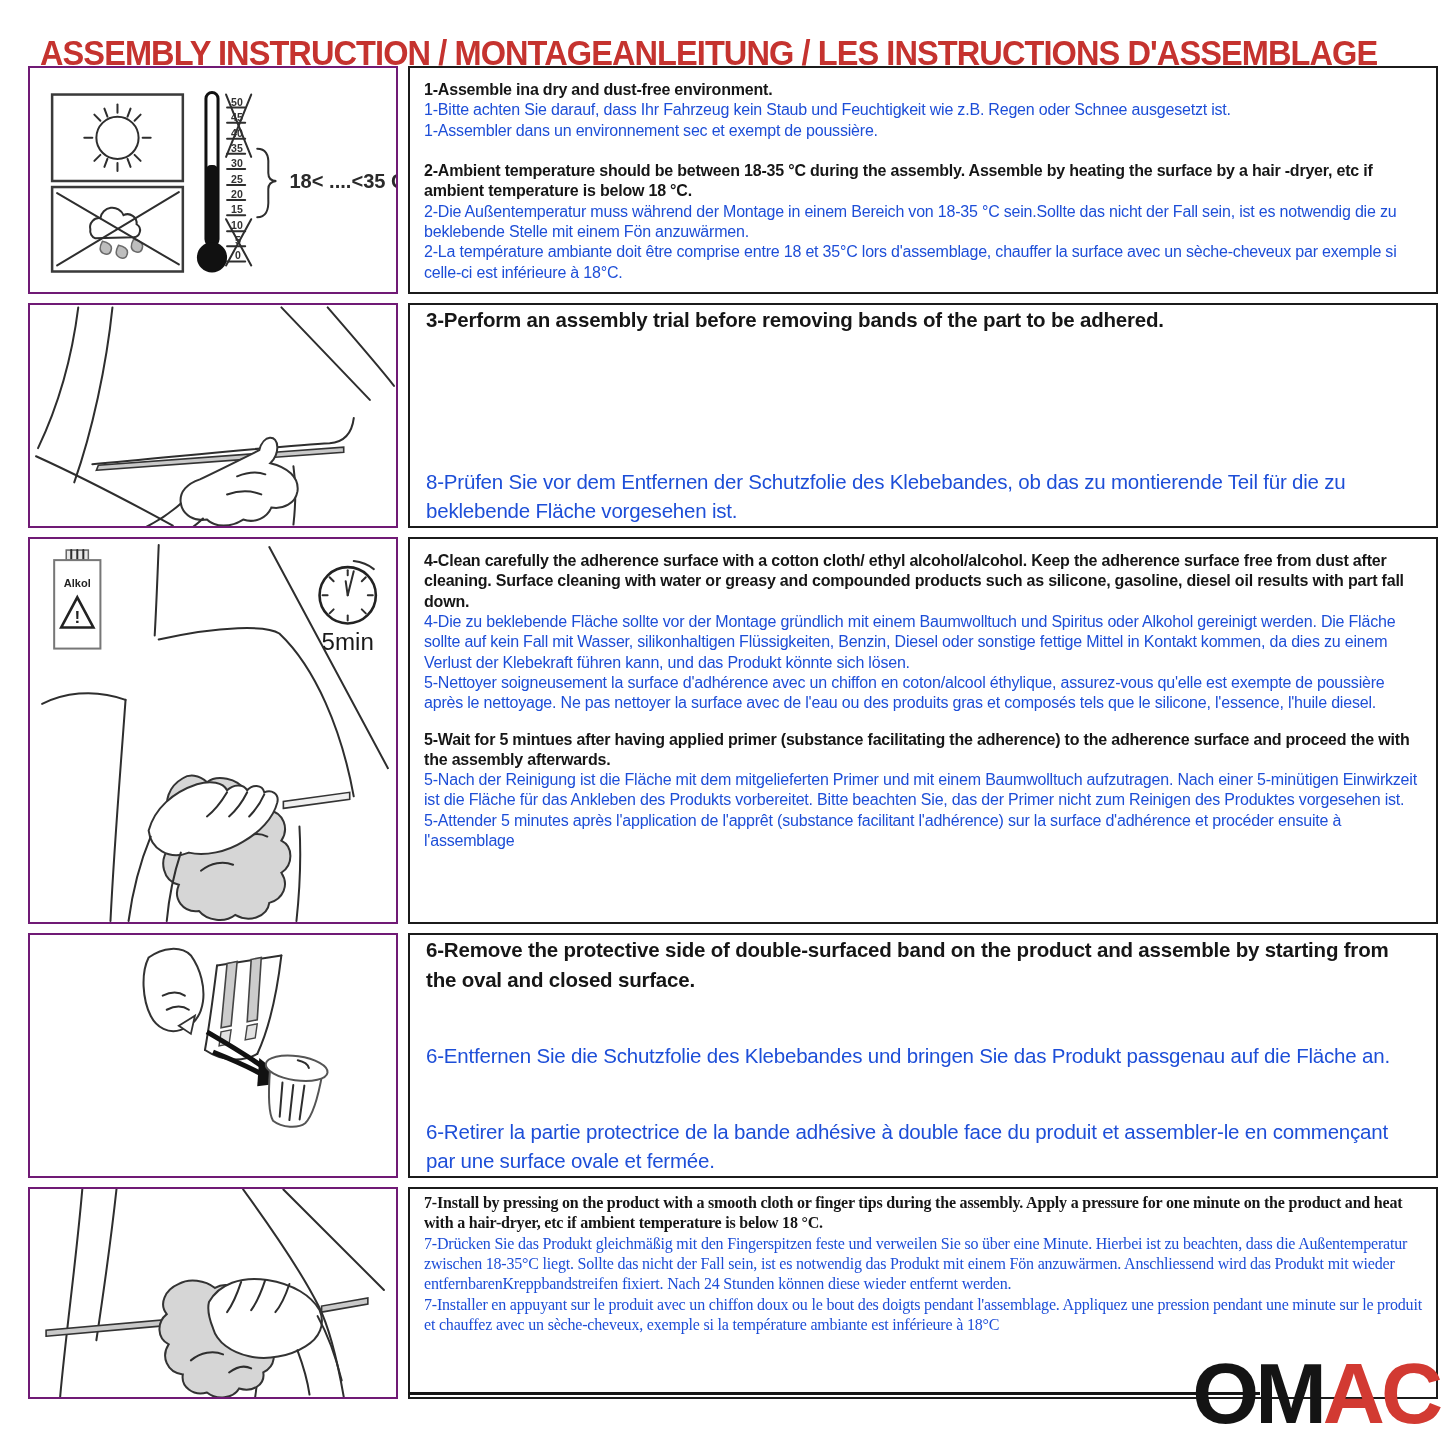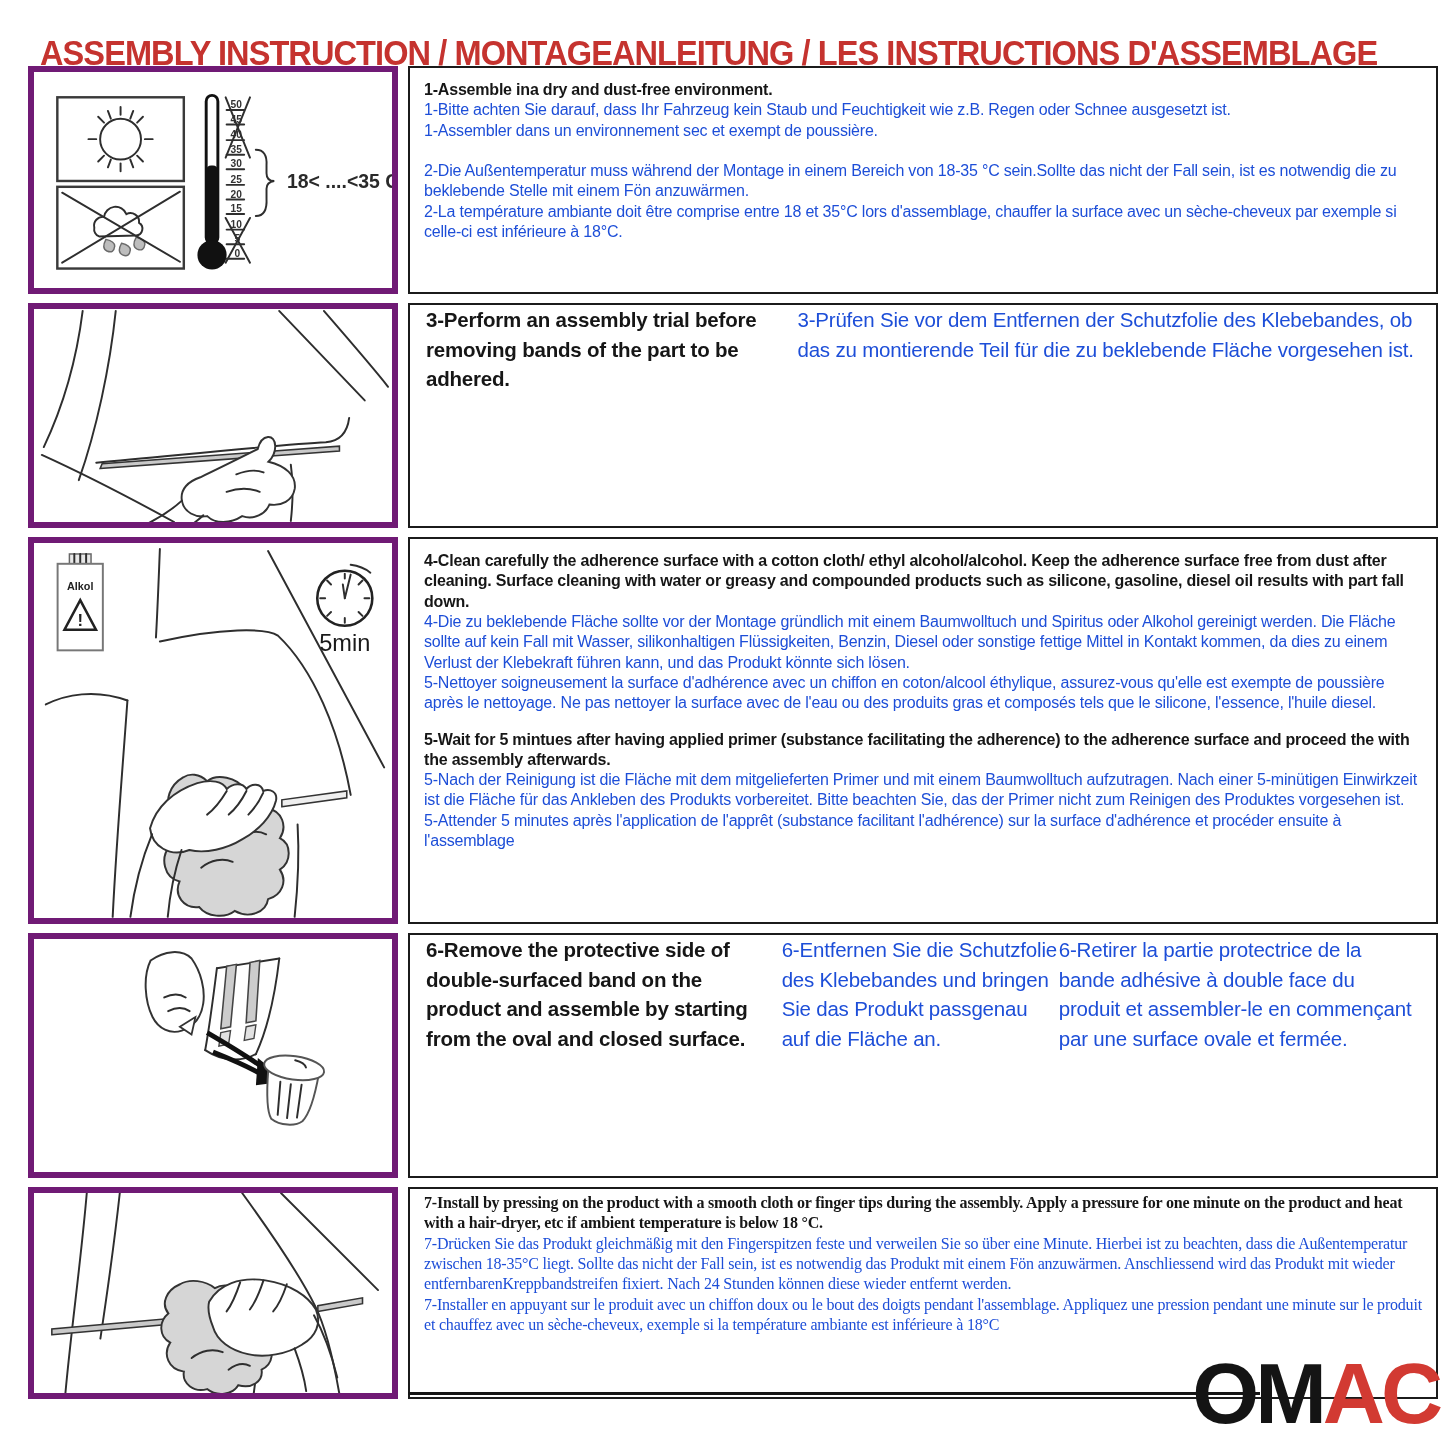--- a/index.html
+++ b/index.html
@@ -4,27 +4,27 @@
 <style>
   html,body{margin:0;padding:0;background:#ffffff;}
   body{width:1445px;height:1445px;position:relative;font-family:"Liberation Sans",sans-serif;color:#1d1d1d;overflow:hidden;}
   .page-title{
     position:absolute;top:10px;left:40px;
     font-size:35px;font-weight:bold;letter-spacing:-1px;white-space:nowrap;
     color:#c5332f;transform:scaleX(.93);transform-origin:left center;
   }
   .rows{position:absolute;top:66px;left:0;width:1445px;}
   .row{display:flex;gap:10px;margin:0 7px 9px 28px;}
-  .illus{flex:0 0 370px;border:6px solid #701a75;background:#fff;box-sizing:border-box;overflow:hidden;}
+  .illus{flex:0 0 370px;border:2px solid #701a75;background:#fff;box-sizing:border-box;overflow:hidden;}
   .illus svg{display:block;width:100%;height:100%;}
   .txt{flex:1;border:2px solid #1b1b1b;box-sizing:border-box;overflow:hidden;background:#fff;}
   .r1{height:228px}.r2{height:225px}.r3{height:387px}.r4{height:245px}.r5{height:212px}
   .pad-sm{padding:12px 14px;}
   .pad-xs{padding:4px 14px;font-family:Liberation Serif, serif;}
-  .center{display:flex;flex-direction:row;justify-content:space-between;padding:0 16px;}
+  .center{display:flex;flex-direction:column;justify-content:space-between;padding:0 16px;}
   .txt p{margin:0;}
   .small p{font-size:16px;line-height:1.27;letter-spacing:-.2px;}
   .big p{font-size:20.5px;line-height:1.45;letter-spacing:-.2px;}
   .en{font-weight:bold;color:#161616;}
   .de,.fr{font-weight:400;color:#1d4ed8;}
   .block-gap{height:20px;}
   .gap-sm{height:16px;}
   line,path.ln{stroke:#2e2e2e;stroke-width:2;fill:none;stroke-linecap:round;}
   .footer-line{position:absolute;left:408px;top:1392px;width:852px;height:3px;background:#151515;}
   .logo{position:absolute;right:6px;top:1350px;font-size:86px;font-weight:bold;letter-spacing:-4px;line-height:1;}
@@ -110,20 +110,21 @@
           <path class="ln" stroke-width="2.2" d="M226,80 Q238,80 237,96 L237,104 Q237,112 245,112 Q237,113 237,120 L237,130 Q238,148 226,148"></path>
         </g>
         <text x="258" y="119" font-size="20" font-weight="600" fill="#2a2a2a">18&lt; ....&lt;35 C</text>
       </svg>
     </div>
     <div class="txt small pad-sm">
       <p class="en">1-Assemble ina dry and dust-free environment.</p>
       <p class="de">1-Bitte achten Sie darauf, dass Ihr Fahrzeug kein Staub und Feuchtigkeit wie z.B. Regen oder Schnee ausgesetzt ist.</p>
       <p class="fr">1-Assembler dans un environnement sec et exempt de poussière.</p>
       <div class="block-gap"></div>
+      <p class="en">2-Ambient temperature should be between 18-35 °C  during the assembly. Assemble by heating the surface by a hair -dryer, etc if ambient temperature is below 18 °C.</p>
       <p class="de">2-Die Außentemperatur muss während der Montage in einem Bereich von 18-35 °C  sein.Sollte das nicht der Fall sein, ist es notwendig die zu beklebende Stelle mit einem Fön anzuwärmen.</p>
       <p class="fr">2-La température ambiante doit être comprise entre 18 et 35°C lors d'assemblage, chauffer la surface avec un sèche-cheveux par exemple si celle-ci est inférieure à 18°C.</p>
     </div>
   </section>
 
   <section class="row r2">
     <div class="illus">
       <svg viewBox="0 0 364 219">
         <g>
           <path class="ln" d="M48,2 C42,50 28,100 8,142"></path>
@@ -143,21 +144,21 @@
                    C188,164 212,152 228,144 Z" fill="#ffffff" stroke="#333" stroke-width="2"></path>
           <path class="ln" stroke-width="1.6" d="M206,170 C216,166 226,165 234,168"></path>
           <path class="ln" stroke-width="1.6" d="M196,188 C208,184 220,184 230,188"></path>
           <path class="ln" stroke-width="1.6" d="M150,197 C140,206 128,214 116,220"></path>
           <path class="ln" stroke-width="1.6" d="M172,212 C166,218 160,222 154,226"></path>
         </g>
       </svg>
     </div>
     <div class="txt big center">
       <p class="en">3-Perform an assembly trial before removing bands of the part to be adhered.</p>
-      <p class="de">3-Prüfen Sie vor dem Entfernen der Schutzfolie des Klebebandes, ob das zu montierende Teil für die zu beklebende Fläche vorgesehen ist.</p>
+      <p class="de">8-Prüfen Sie vor dem Entfernen der Schutzfolie des Klebebandes, ob das zu montierende Teil für die zu beklebende Fläche vorgesehen ist.</p>
     </div>
   </section>
 
   <section class="row r3">
     <div class="illus">
       <svg viewBox="0 0 364 381">
         <g>
           <rect x="36" y="11" width="22" height="10" fill="#e8e8e8" stroke="#666" stroke-width="1.5"></rect>
           <line x1="41" y1="11" x2="41" y2="21" stroke="#666" stroke-width="1"></line>
           <line x1="47" y1="11" x2="47" y2="21" stroke="#666" stroke-width="1"></line>

